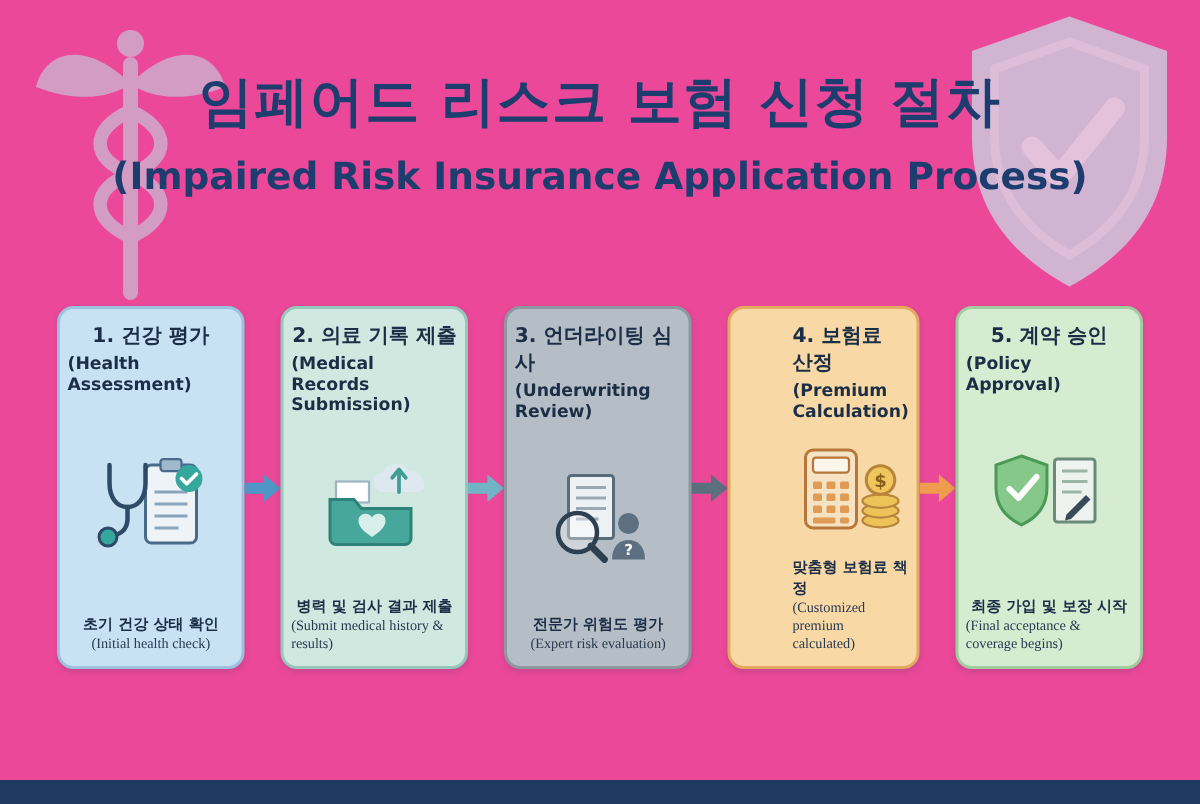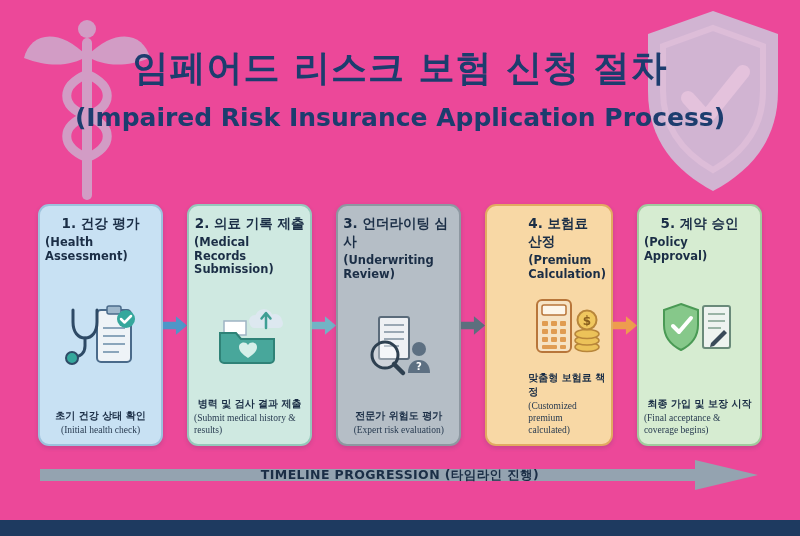--- a/index.html
+++ b/index.html
@@ -205,22 +205,16 @@
           <path d="M20 6 L37 12 V27 C37 40 30 47 20 52 C10 47 3 40 3 27 V12 Z" fill="#86c88a" stroke="#4a9a55" stroke-width="2"></path>
           <path d="M12 28 L18 34 L30 20" stroke="#ffffff" stroke-width="4" fill="none" stroke-linecap="round" stroke-linejoin="round"></path>
         </svg>
       </div>
       <div class="c-desc-ko">최종 가입 및 보장 시작</div>
       <div class="c-desc-en">(Final acceptance &amp; coverage begins)</div>
     </div>
 
   </div>
 
-  <div class="timeline">
-    <svg width="720" height="34" viewBox="0 0 720 34">
-      <polygon points="0,11 655,11 655,2 718,17 655,32 655,23 0,23" style="fill: rgb(148, 163, 176);"></polygon>
-    </svg>
-    <div class="timeline-label">TIMELINE PROGRESSION (타임라인 진행)</div>
-  </div>
 
   <div class="footer-bar" style="background-color: rgb(30, 58, 96);"></div>
 
 </div>
 
 </body></html>

